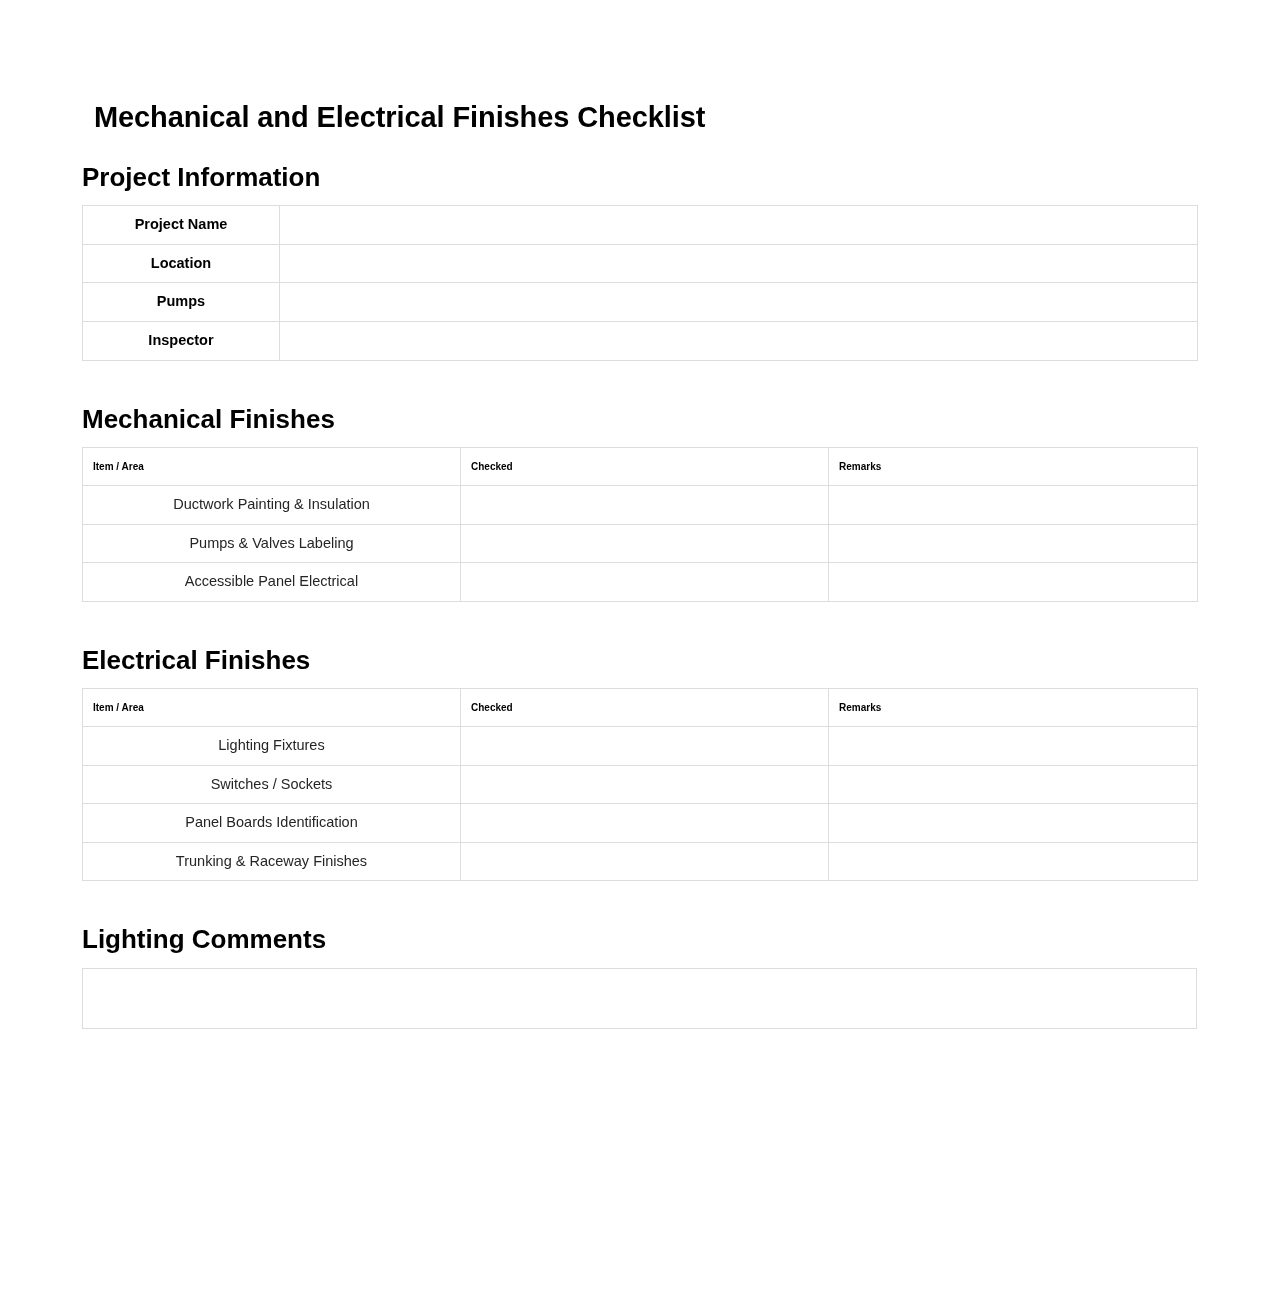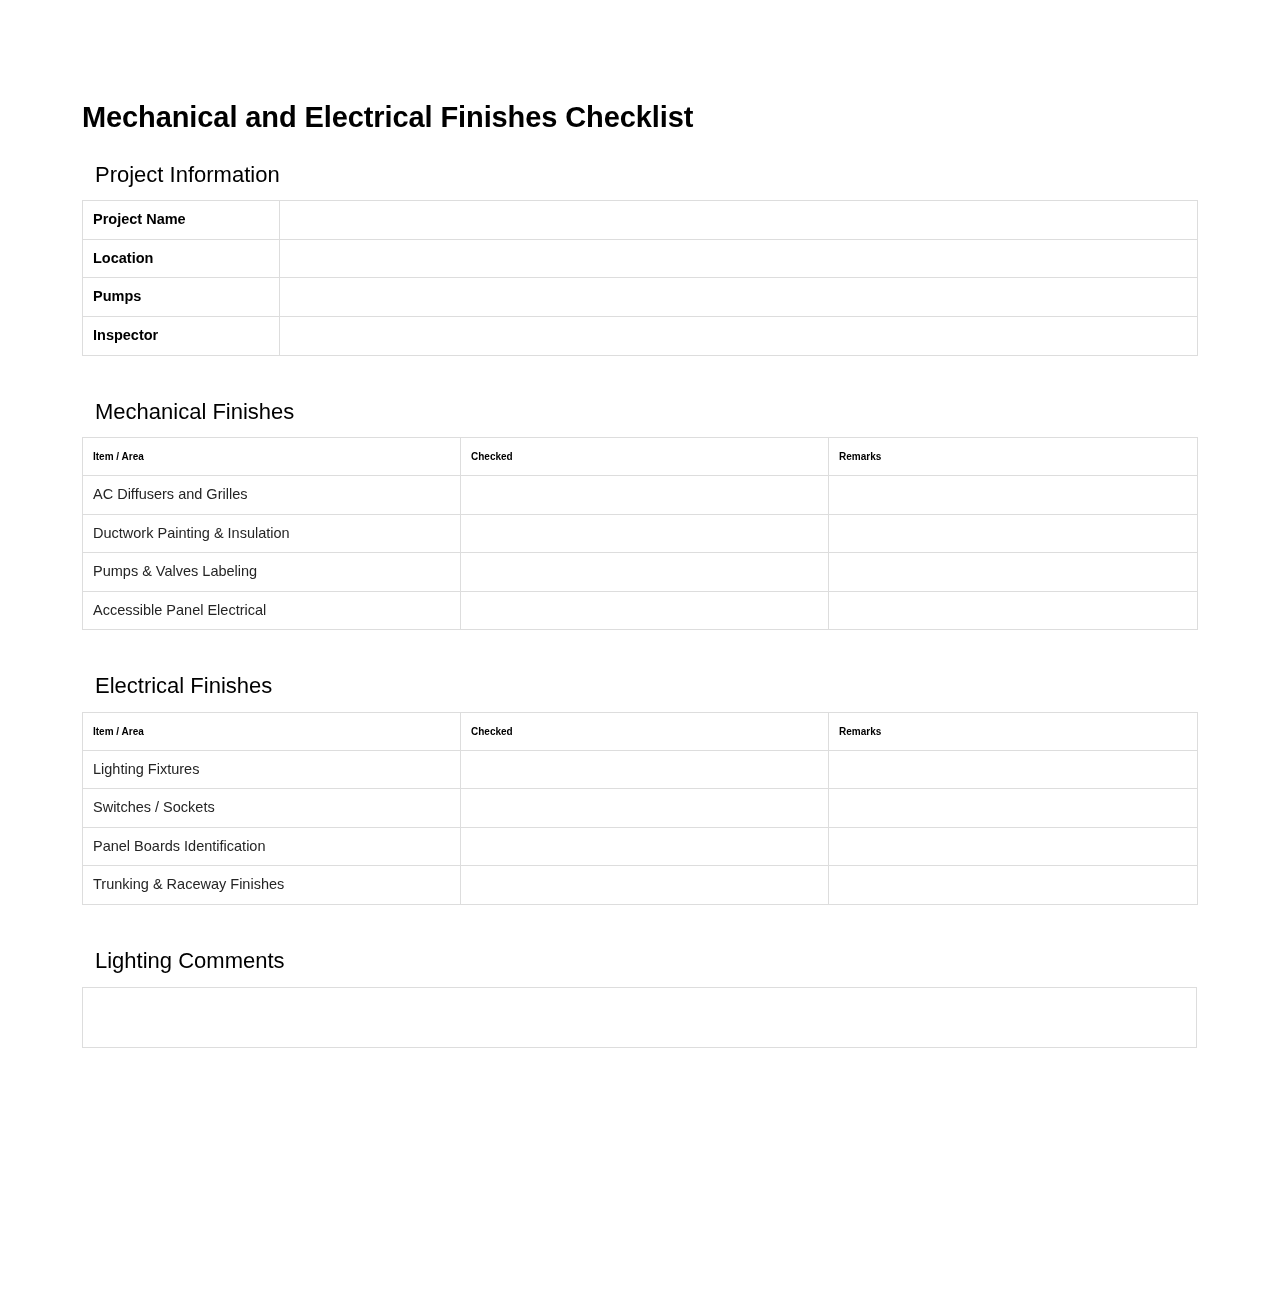--- a/index.html
+++ b/index.html
@@ -16,28 +16,28 @@
   }
   .page {
     padding: 100px 81px 0 82px;
     box-sizing: border-box;
   }
   .doc-title {
     font-size: 29px;
     font-weight: bold;
     color: #000000;
     letter-spacing: -0.1px;
-    margin: 0 0 26px 0;
+    margin: 0 0 26px 12px;
     line-height: 1.2;
   }
   .section-heading {
-    font-size: 22px;
-    font-weight: normal;
-    color: #000000;
-    margin: 0 0 12px 13px;
+    font-size: 26px;
+    font-weight: bold;
+    color: #000000;
+    margin: 0 0 12px 0;
     line-height: 1.25;
   }
   .section {
     margin-bottom: 0;
   }
   .gap-after-table {
     height: 42px;
   }
   table {
     border-collapse: collapse;
@@ -56,20 +56,21 @@
     line-height: 1.35;
   }
   table th {
     font-weight: bold;
     color: #000000;
     font-size: 10px;
   }
   table td {
     font-weight: normal;
     color: #252525;
+    text-align: center;
   }
   .info-table td.label {
     font-weight: bold;
     color: #000000;
   }
   .info-table col.c1 { width: 197px; }
   .info-table col.c2 { width: 918px; }
   .check-table col.c1 { width: 378px; }
   .check-table col.c2 { width: 368px; }
   .check-table col.c3 { width: 369px; }
@@ -131,25 +132,20 @@
         </colgroup>
       <thead>
         <tr>
           <th>Item / Area</th>
           <th>Checked</th>
           <th>Remarks</th>
         </tr>
       </thead>
       <tbody>
         <tr>
-          <td>AC Diffusers and Grilles</td>
-          <td></td>
-          <td></td>
-        </tr>
-        <tr>
           <td>Ductwork Painting &amp; Insulation</td>
           <td></td>
           <td></td>
         </tr>
         <tr>
           <td>Pumps &amp; Valves Labeling</td>
           <td></td>
           <td></td>
         </tr>
         <tr>

